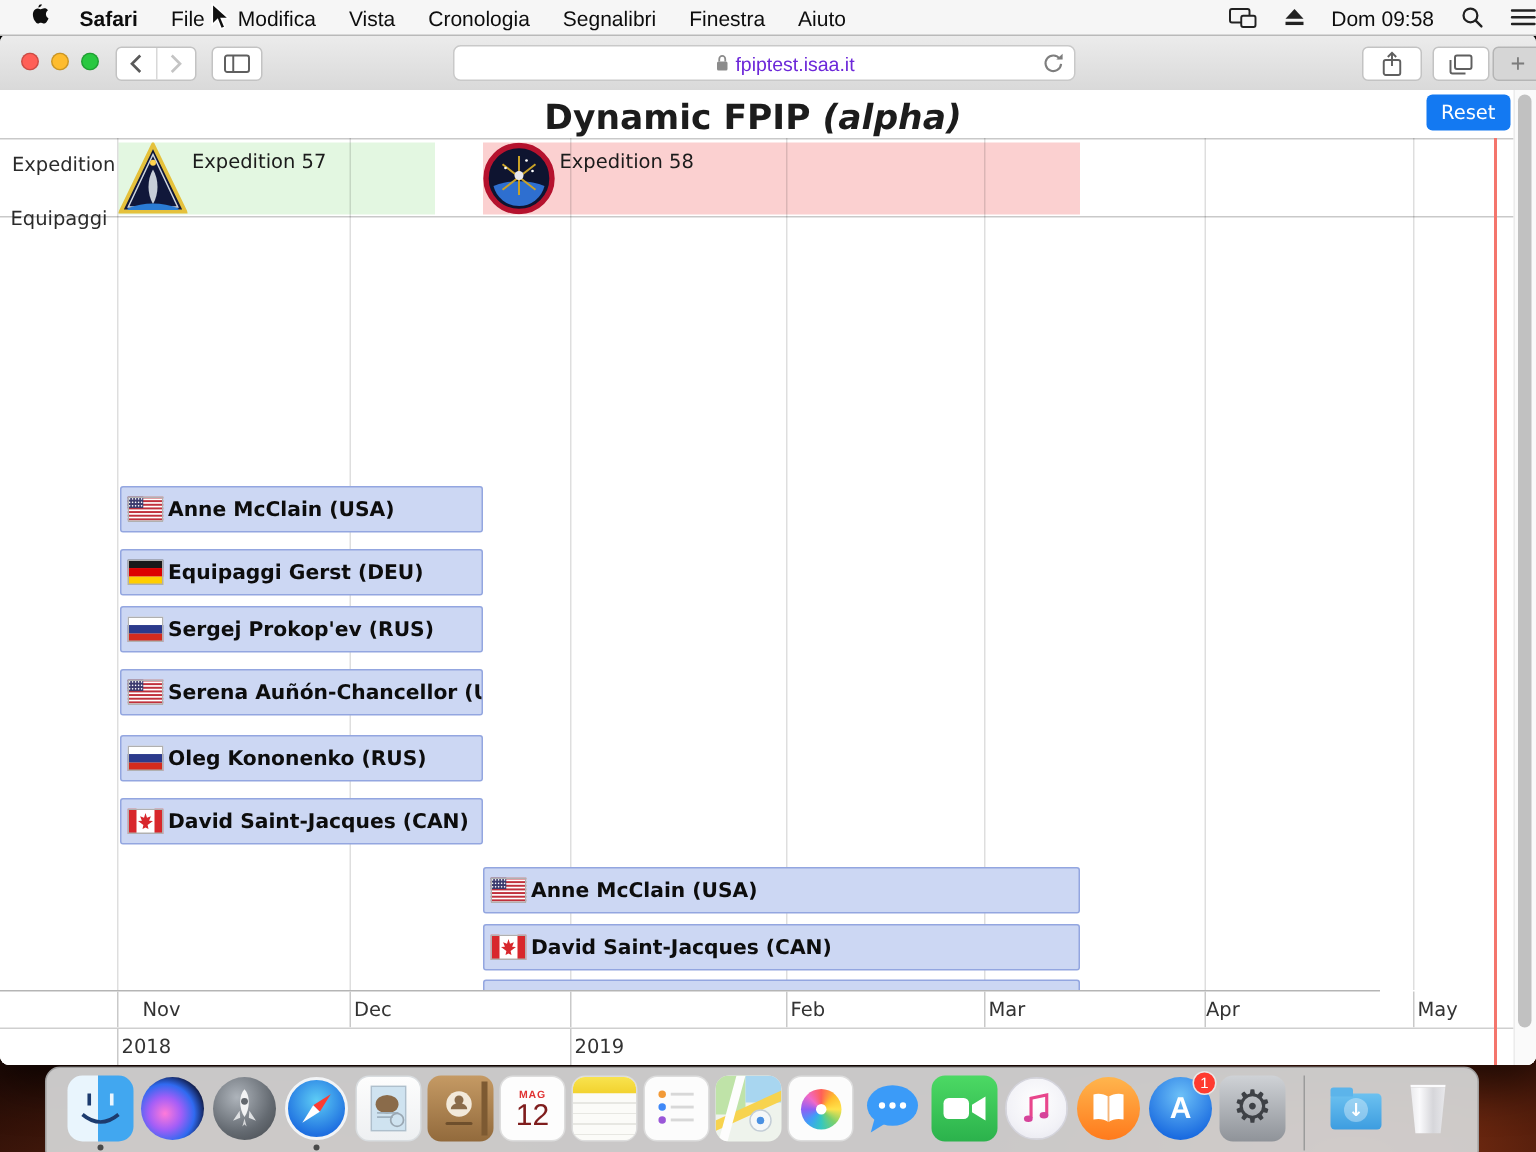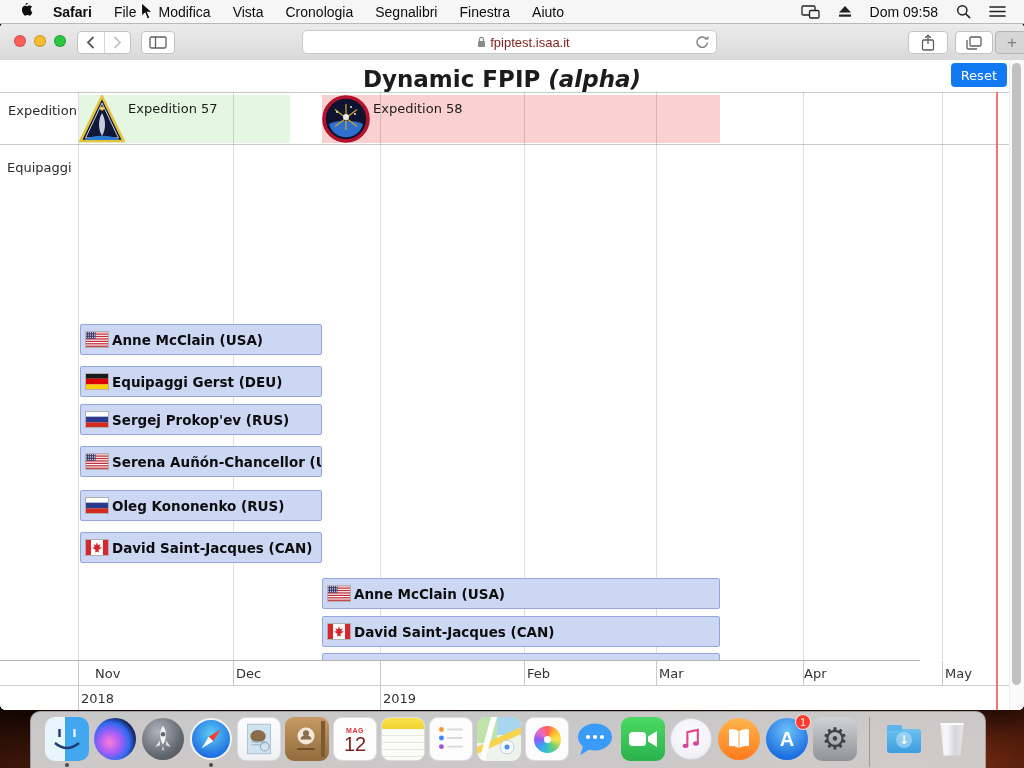--- a/index.html
+++ b/index.html
@@ -9,21 +9,21 @@
       radial-gradient(ellipse 420px 160px at 88% 100%, #8a3414 0%, rgba(60,18,8,.6) 55%, rgba(0,0,0,0) 100%),
       radial-gradient(ellipse 500px 180px at 15% 104%, #5f2410 0%, rgba(40,12,6,.55) 55%, rgba(0,0,0,0) 100%),
       linear-gradient(180deg,#000 0%, #0a0503 78%, #1d0a05 100%);}
   
   .menubar{position:absolute;left:0;top:0;width:1024px;height:23px;background:#f6f6f6;
     border-bottom:1px solid #b9b9b9;display:flex;align-items:center;font-size:14px;color:#0d0d0d;z-index:40;}
   .menubar .apple{margin:0 18px 0 20px;display:flex;align-items:center;}
   .menu-left{display:flex;align-items:center;gap:22px;}
   .menu-item{cursor:default;}
   .menu-item.app{font-weight:bold;}
-  .menu-right{margin-left:auto;display:flex;align-items:center;gap:18px;padding-right:18px;}
+  .menu-right{margin-left:auto;display:flex;align-items:center;gap:18px;}
   .statusicon{display:flex;align-items:center;}
   .clock{font-size:14px;color:#0d0d0d;}
   
   .window{position:absolute;left:0;top:23px;width:1024px;height:687px;background:#fff;
     border-radius:5px 5px 6px 6px;box-shadow:0 12px 30px rgba(0,0,0,.55);overflow:hidden;z-index:10;}
   .toolbar{position:absolute;left:0;top:0;width:1024px;height:37px;
     background:linear-gradient(180deg,#ececec,#d9d9d9);border-bottom:1px solid #a9a9a9;overflow:hidden;}
   .tl{position:absolute;top:12px;width:12px;height:12px;border-radius:50%;border:.5px solid rgba(0,0,0,.2);box-sizing:border-box;}
   .tl.red{left:14px;background:#ff5f57;}
   .tl.yellow{left:34px;background:#febc2e;}
@@ -32,21 +32,21 @@
     box-sizing:border-box;display:flex;align-items:center;justify-content:center;}
   .navgroup{left:77px;width:54px;padding:0;}
   .navgroup .half{width:50%;height:100%;display:flex;align-items:center;justify-content:center;}
   .navgroup .half+.half{border-left:1px solid #d8d8d8;}
   .sidebarbtn{left:141px;width:34px;}
   .sharebtn{left:908px;width:40px;}
   .tabsbtn{left:955px;width:38px;}
   .plusbtn{left:995px;width:34px;background:#d6d6d6;border-color:#b5b5b5;color:#7c7c7c;font-size:17px;}
   .addressbar{position:absolute;left:302px;top:7px;width:415px;height:24px;background:#fff;
     border:1px solid #c9c9c9;border-radius:5px;box-sizing:border-box;display:flex;align-items:center;justify-content:center;
-    font-size:13px;color:#7f1d1d;gap:4px;padding-left:28px;}
+    font-size:13px;color:#6d28d9;gap:4px;padding-left:28px;}
   .addressbar .reload{position:absolute;right:7px;top:4px;}
   
   .page{position:absolute;left:0;top:37px;width:1024px;height:650px;background:#fff;overflow:hidden;
     font-family:"DejaVu Sans",sans-serif;}
   .pagetitle{position:absolute;left:0;top:6px;width:1004px;text-align:center;font-size:23px;font-weight:600;color:#1c1c1c;}
   .pagetitle .suffix{font-style:italic;}
   .resetbtn{position:absolute;right:17px;top:3px;height:24px;padding:0 10px;background:#1379f2;color:#fff;
     border:none;border-radius:4px;font-size:13px;font-family:"DejaVu Sans",sans-serif;display:flex;align-items:center;}
   .hline{position:absolute;left:0;height:1px;background:#c9c9c9;}
   .vline{position:absolute;width:1px;background:rgba(0,0,0,.13);z-index:3;}
@@ -219,21 +219,21 @@
     </div>
 
     <div class="page">
       <div class="pagetitle"><span>Dynamic FPIP</span><span class="suffix"> (alpha)</span></div>
       <button class="resetbtn">Reset</button>
 
       <div class="hline" style="top:32px;width:1010px;"></div>
       <div class="hline" style="top:84px;width:1010px;"></div>
 
       <div class="rowlabel" style="left:8px;top:43px;">Expedition</div>
-      <div class="rowlabel" style="left:7px;top:100px;">Equipaggi</div>
+      <div class="rowlabel" style="left:7px;top:79px;">Equipaggi</div>
 
       <div id="expblocks">
           <div class="expblock" style="left: 79px; width: 211px; background: rgb(227, 247, 225);">
             <svg width="46" height="48" viewBox="0 0 46 48">
               <polygon points="23,1.5 44.5,46 1.5,46" fill="#10173a" stroke="#e5c13c" stroke-width="2.6"></polygon>
               <polygon points="23,8 39.5,43 6.5,43" fill="none" stroke="#cfd6de" stroke-width="1"></polygon>
               <circle cx="23" cy="13.5" r="2" fill="#ffd34e"></circle>
               <path d="M23 18 C27 25 27 34 23 41 C19 34 19 25 23 18z" fill="#c7ced8"></path>
               <path d="M6 44 C17 39.5 29 39.5 40 44 L40 45 L6 45z" fill="#2a7bd4"></path>
             </svg>

